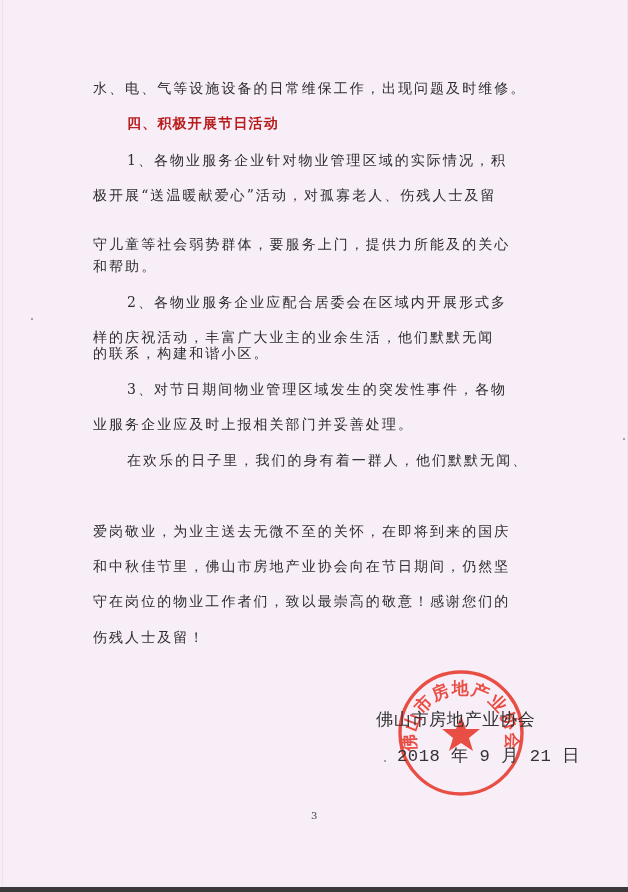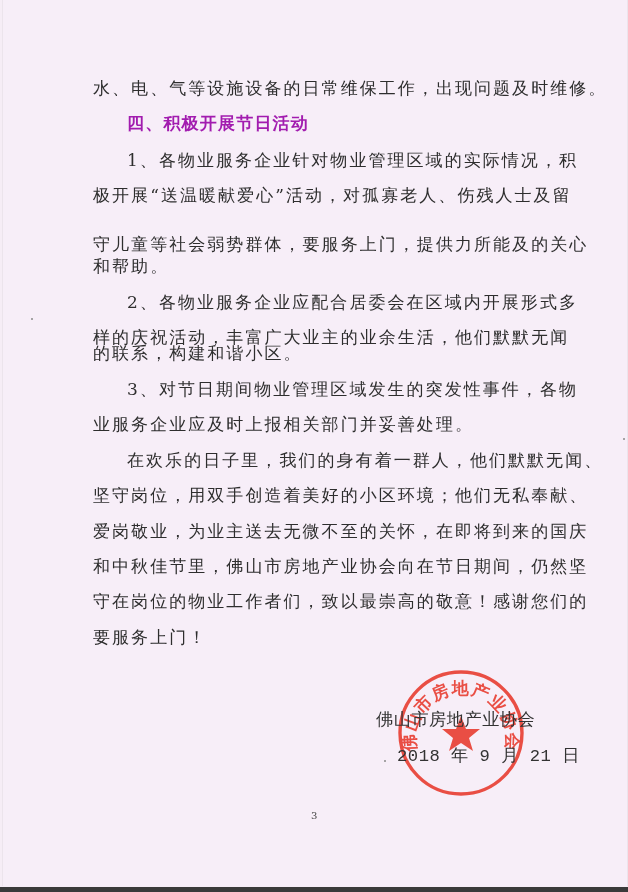--- a/index.html
+++ b/index.html
@@ -30,31 +30,31 @@
       left: 0;
       top: 887px;
       width: 628px;
       height: 5px;
       background: #3a3a3a;
     }
     .line {
       position: absolute;
       left: 90px;
       width: 470px;
-      font-size: 17px;
+      font-size: 14px;
       letter-spacing: 2.05px;
       white-space: nowrap;
       line-height: 22px;
       color: #2e2e2e;
     }
     .line.indent { left: 124px; width: 436px; }
     .heading {
       font-family: "DejaVu Sans", "Liberation Sans", sans-serif;
       font-weight: bold;
-      color: #a21caf;
+      color: #b91c1c;
       letter-spacing: 1.2px;
     }
     .sign {
       position: absolute;
       font-size: 17.2px;
       white-space: nowrap;
       color: #333;
       z-index: 3;
       letter-spacing: 0.5px;
     }
@@ -92,25 +92,24 @@
   <div class="line indent" style="top:149px">1、各物业服务企业针对物业管理区域的实际情况，积</div>
   <div class="line" style="top:184px">极开展“送温暖献爱心”活动，对孤寡老人、伤残人士及留</div>
   <div class="line" style="top:233px">守儿童等社会弱势群体，要服务上门，提供力所能及的关心</div>
   <div class="line" style="top:255px">和帮助。</div>
   <div class="line indent" style="top:291px">2、各物业服务企业应配合居委会在区域内开展形式多</div>
   <div class="line" style="top:326px">样的庆祝活动，丰富广大业主的业余生活，他们默默无闻</div>
   <div class="line" style="top:342px">的联系，构建和谐小区。</div>
   <div class="line indent" style="top:378px">3、对节日期间物业管理区域发生的突发性事件，各物</div>
   <div class="line" style="top:413px">业服务企业应及时上报相关部门并妥善处理。</div>
   <div class="line indent" style="top:449px">在欢乐的日子里，我们的身有着一群人，他们默默无闻、</div>
-  <div class="line" style="top:484px">坚守岗位，用双手创造着美好的小区环境；他们无私奉献、</div>
   <div class="line" style="top:520px">爱岗敬业，为业主送去无微不至的关怀，在即将到来的国庆</div>
   <div class="line" style="top:555px">和中秋佳节里，佛山市房地产业协会向在节日期间，仍然坚</div>
   <div class="line" style="top:590px">守在岗位的物业工作者们，致以最崇高的敬意！感谢您们的</div>
-  <div class="line" style="top:626px">要服务上门！</div>
+  <div class="line" style="top:626px">伤残人士及留！</div>
 
   <svg class="seal" viewBox="0 0 130 130" xmlns="http://www.w3.org/2000/svg">
     <defs>
       <path id="sealArc" d="M 22 88 A 46 46 0 1 1 108 88" fill="none"></path>
     </defs>
     <circle cx="65" cy="65" r="61" fill="none" stroke="#e8392c" stroke-width="3.4"></circle>
     <text font-family="DejaVu Sans, sans-serif" font-weight="bold" font-size="17" fill="#e8392c" letter-spacing="1.5">
       <textPath href="#sealArc" startOffset="50%" text-anchor="middle">佛山市房地产业协会</textPath>
     </text>
     <polygon points="65,48 70,61 84,61 73,70 77,83 65,75 53,83 57,70 46,61 60,61" fill="#e8392c"></polygon>

